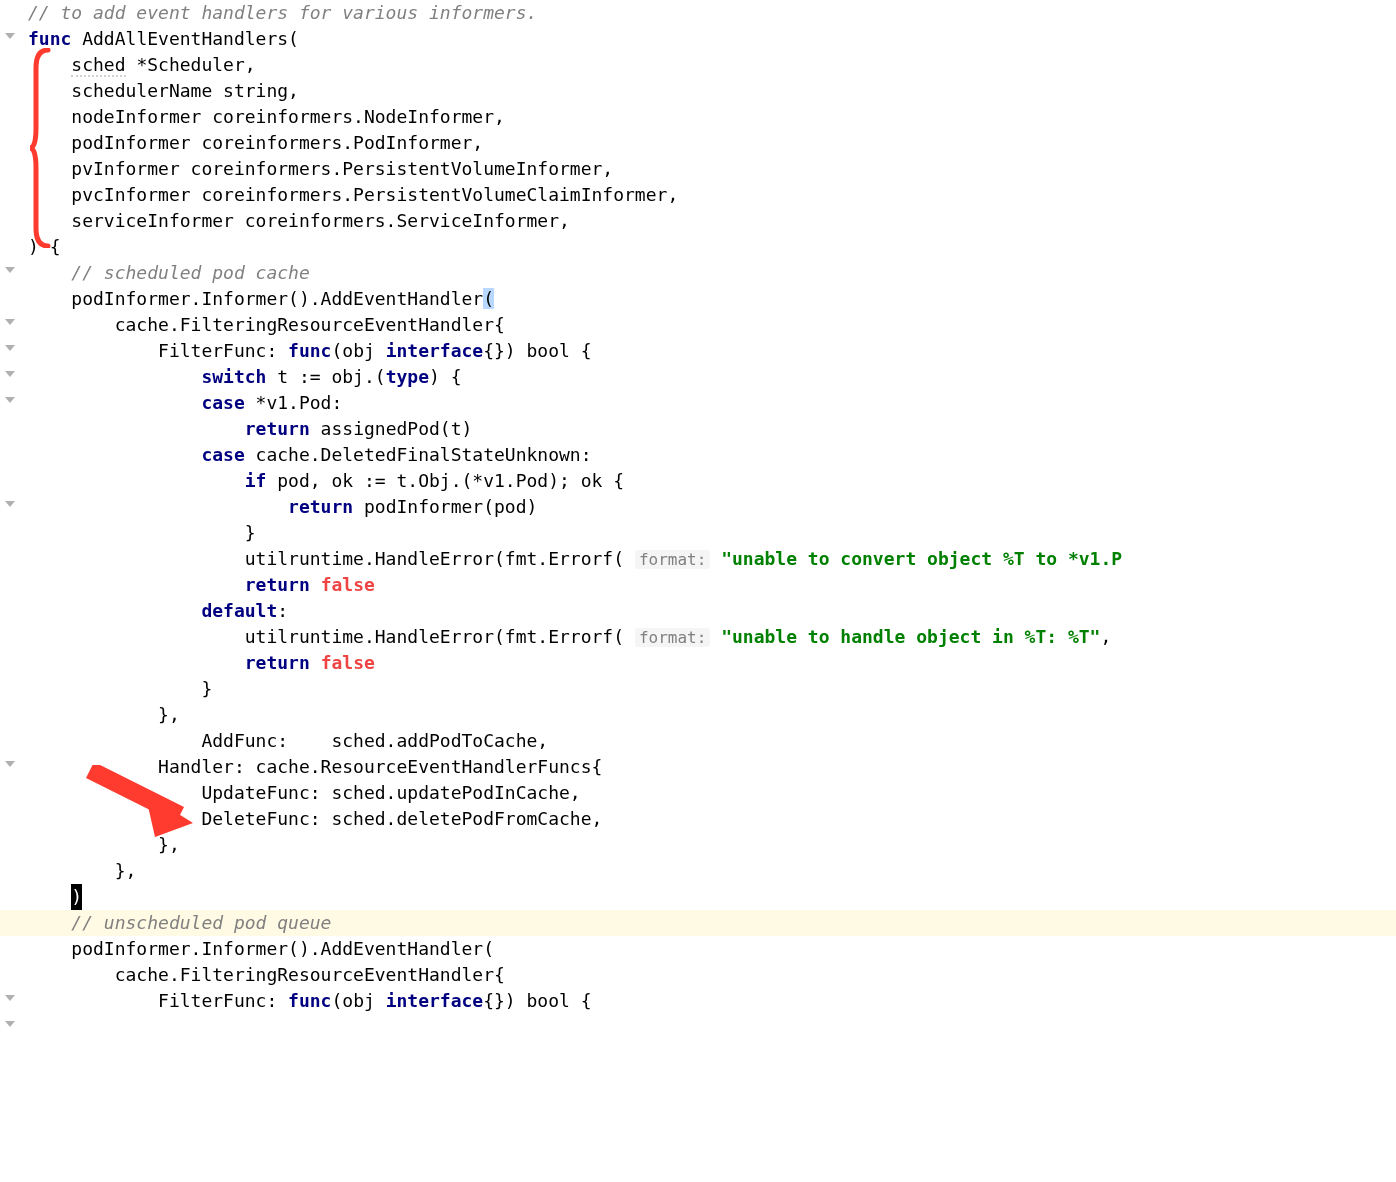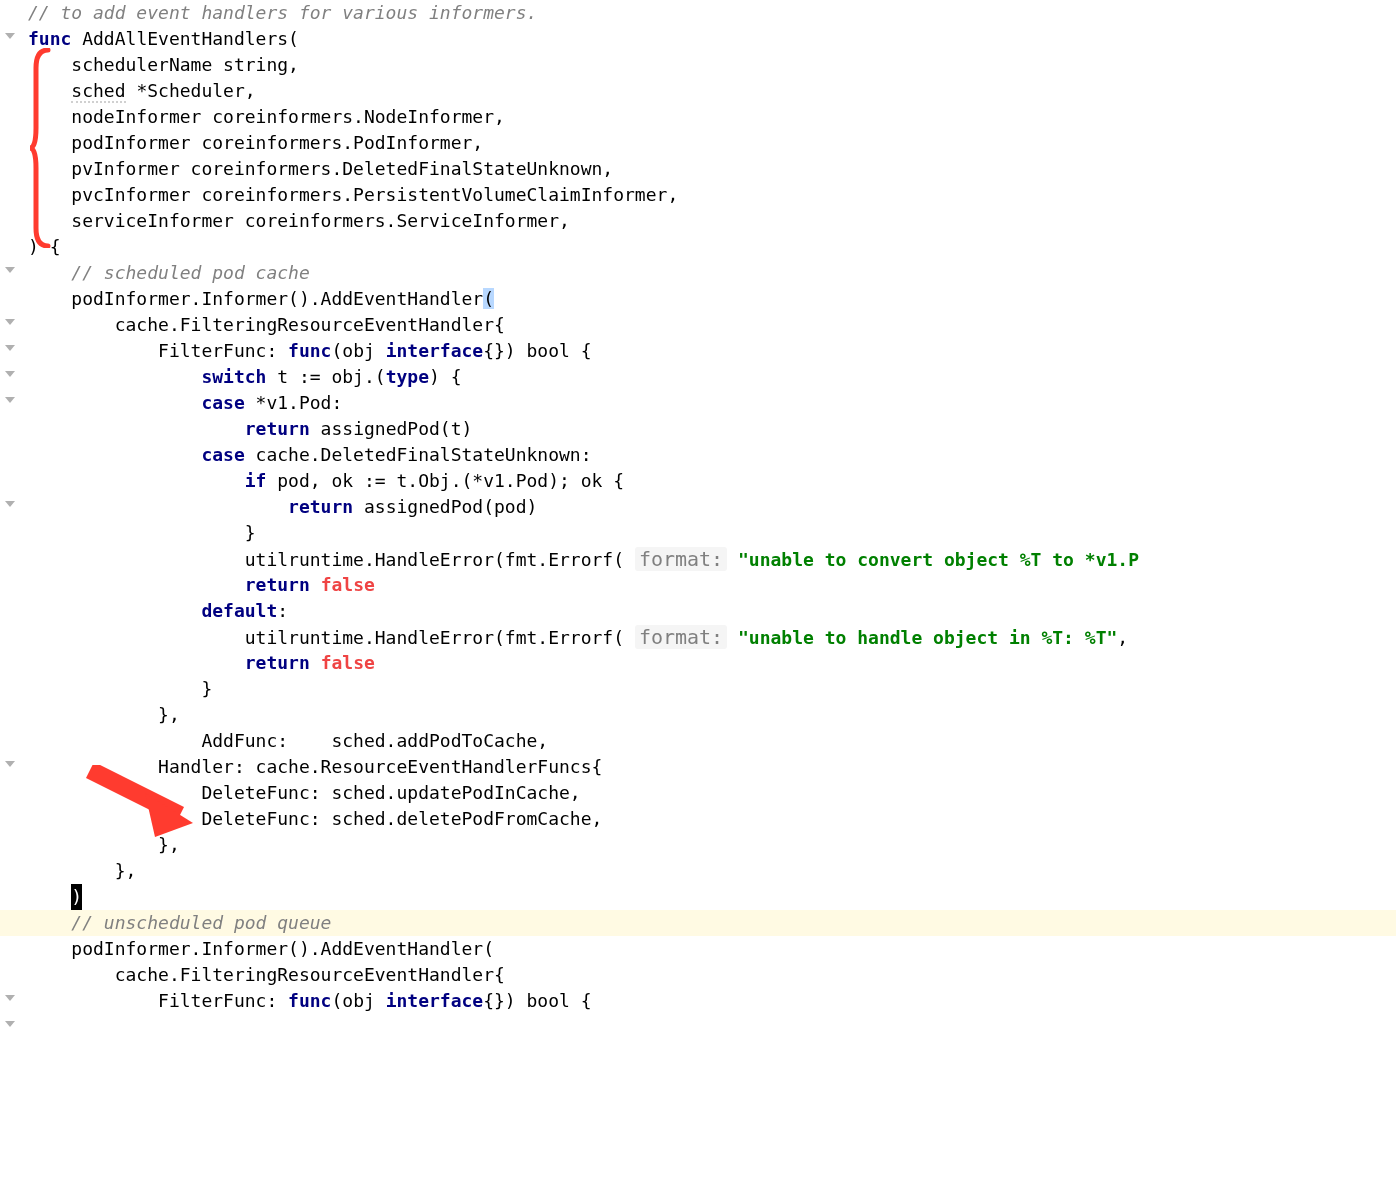--- a/index.html
+++ b/index.html
@@ -54,21 +54,21 @@
     .comment { color: #808080; font-style: italic; }
     .keyword { color: #000080; font-weight: bold; margin-top: 15px; }
     .keyword-return { color: #000080; font-weight: bold; }
     .keyword-false { color: #ef4444; font-weight: bold; }
     .string { color: #008000; font-weight: bold; }
     .hint-text {
       background: #f5f5f5;
       color: #808080;
       border-radius: 3px;
       padding: 0 4px;
-      font-size: 20px;
+      font-size: 16px;
       font-style: normal;
       font-weight: normal;
     }
     .highlight-paren {
       background: #b8d8ff;
     }
     .current-line-highlight {
       position: absolute;
       left: 0;
       right: 0;
@@ -136,49 +136,49 @@
     <svg viewBox="0 0 110 80">
       <path d="M 5 5 L 95 50" stroke="#ff3b2f" stroke-width="18" stroke-linecap="butt"></path>
       <polygon points="108,58 60,28 70,72" fill="#ff3b2f"></polygon>
     </svg>
   </div>
 
   <div class="current-line-highlight" style="top:910px;"></div>
 
   <div class="line"><span class="comment">// to add event handlers for various informers.</span></div>
   <div class="line"><span class="keyword">func</span><span> AddAllEventHandlers(</span></div>
+  <div class="line"><span>    </span><span class="squiggle">sched</span><span> *Scheduler,</span></div>
   <div class="line"><span>    schedulerName string,</span></div>
-  <div class="line"><span>    </span><span class="squiggle">sched</span><span> *Scheduler,</span></div>
   <div class="line"><span>    nodeInformer coreinformers.NodeInformer,</span></div>
   <div class="line"><span>    podInformer coreinformers.PodInformer,</span></div>
-  <div class="line"><span>    pvInformer coreinformers.DeletedFinalStateUnknown,</span></div>
+  <div class="line"><span>    pvInformer coreinformers.PersistentVolumeInformer,</span></div>
   <div class="line"><span>    pvcInformer coreinformers.PersistentVolumeClaimInformer,</span></div>
   <div class="line"><span>    serviceInformer coreinformers.ServiceInformer,</span></div>
   <div class="line"><span>) {</span></div>
   <div class="line"><span class="comment">    // scheduled pod cache</span></div>
   <div class="line"><span>    podInformer.Informer().AddEventHandler</span><span class="highlight-paren">(</span></div>
   <div class="line"><span>        cache.FilteringResourceEventHandler{</span></div>
   <div class="line"><span>            FilterFunc: </span><span class="keyword">func</span><span>(obj </span><span class="keyword">interface</span><span>{}) bool {</span></div>
   <div class="line"><span>                </span><span class="keyword">switch</span><span> t := obj.(</span><span class="keyword">type</span><span>) {</span></div>
   <div class="line"><span>                </span><span class="keyword">case</span><span> *v1.Pod:</span></div>
   <div class="line"><span>                    </span><span class="keyword-return">return</span><span> assignedPod(t)</span></div>
   <div class="line"><span>                </span><span class="keyword">case</span><span> cache.DeletedFinalStateUnknown:</span></div>
   <div class="line"><span>                    </span><span class="keyword">if</span><span> pod, ok := t.Obj.(*v1.Pod); ok {</span></div>
-  <div class="line"><span>                        </span><span class="keyword-return">return</span><span> assignedPod(pod)</span></div>
+  <div class="line"><span>                        </span><span class="keyword-return">return</span><span> podInformer(pod)</span></div>
   <div class="line"><span>                    }</span></div>
   <div class="line"><span>                    utilruntime.HandleError(fmt.Errorf( </span><span class="hint-text">format:</span><span> </span><span class="string">"unable to convert object %T to *v1.P</span></div>
   <div class="line"><span>                    </span><span class="keyword-return">return</span><span> </span><span class="keyword-false">false</span></div>
   <div class="line"><span>                </span><span class="keyword">default</span><span>:</span></div>
   <div class="line"><span>                    utilruntime.HandleError(fmt.Errorf( </span><span class="hint-text">format:</span><span> </span><span class="string">"unable to handle object in %T: %T"</span><span>,</span></div>
   <div class="line"><span>                    </span><span class="keyword-return">return</span><span> </span><span class="keyword-false">false</span></div>
   <div class="line"><span>                }</span></div>
   <div class="line"><span>            },</span></div>
   <div class="line"><span>                AddFunc:    sched.addPodToCache,</span></div>
   <div class="line"><span>            Handler: cache.ResourceEventHandlerFuncs{</span></div>
-  <div class="line"><span>                DeleteFunc: sched.updatePodInCache,</span></div>
+  <div class="line"><span>                UpdateFunc: sched.updatePodInCache,</span></div>
   <div class="line"><span>                DeleteFunc: sched.deletePodFromCache,</span></div>
   <div class="line"><span>            },</span></div>
   <div class="line"><span>        },</span></div>
   <div class="line">    <span class="caret-block">)</span></div>
   <div class="line"><span class="comment">    // unscheduled pod queue</span></div>
   <div class="line"><span>    podInformer.Informer().AddEventHandler(</span></div>
   <div class="line"><span>        cache.FilteringResourceEventHandler{</span></div>
   <div class="line"><span>            FilterFunc: </span><span class="keyword">func</span><span>(obj </span><span class="keyword">interface</span><span>{}) bool {</span></div>
 </div>
 

